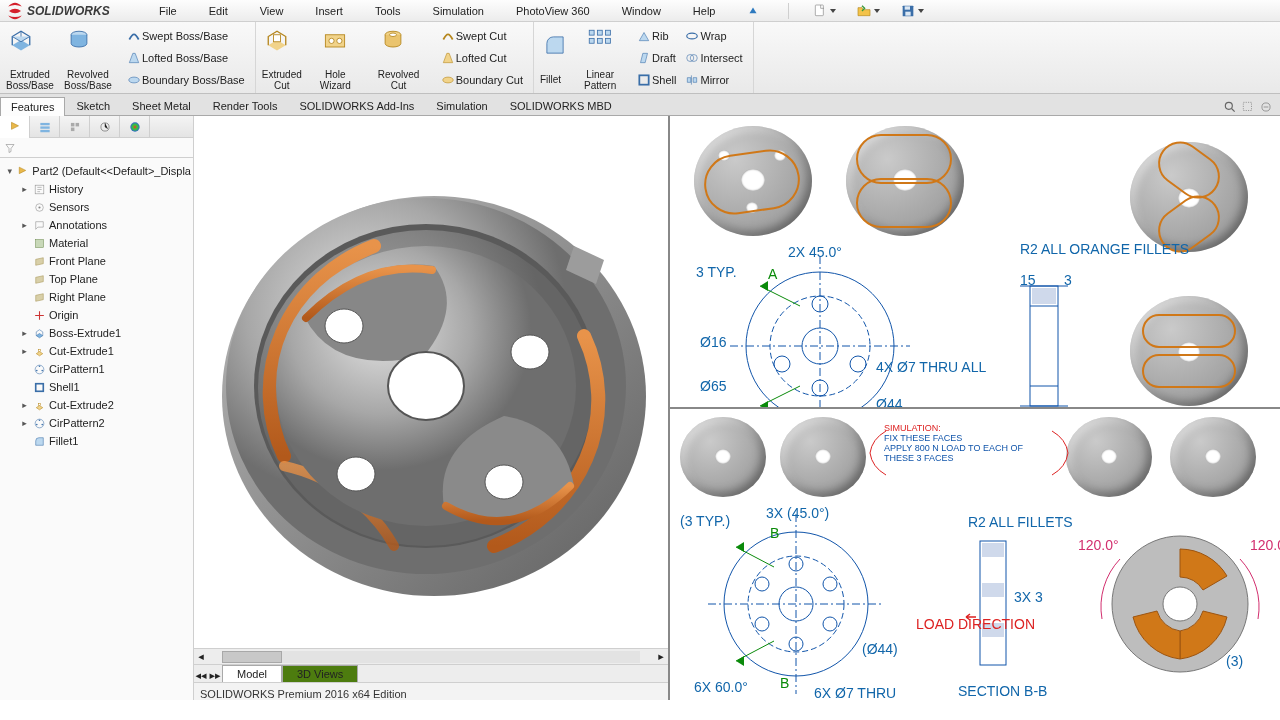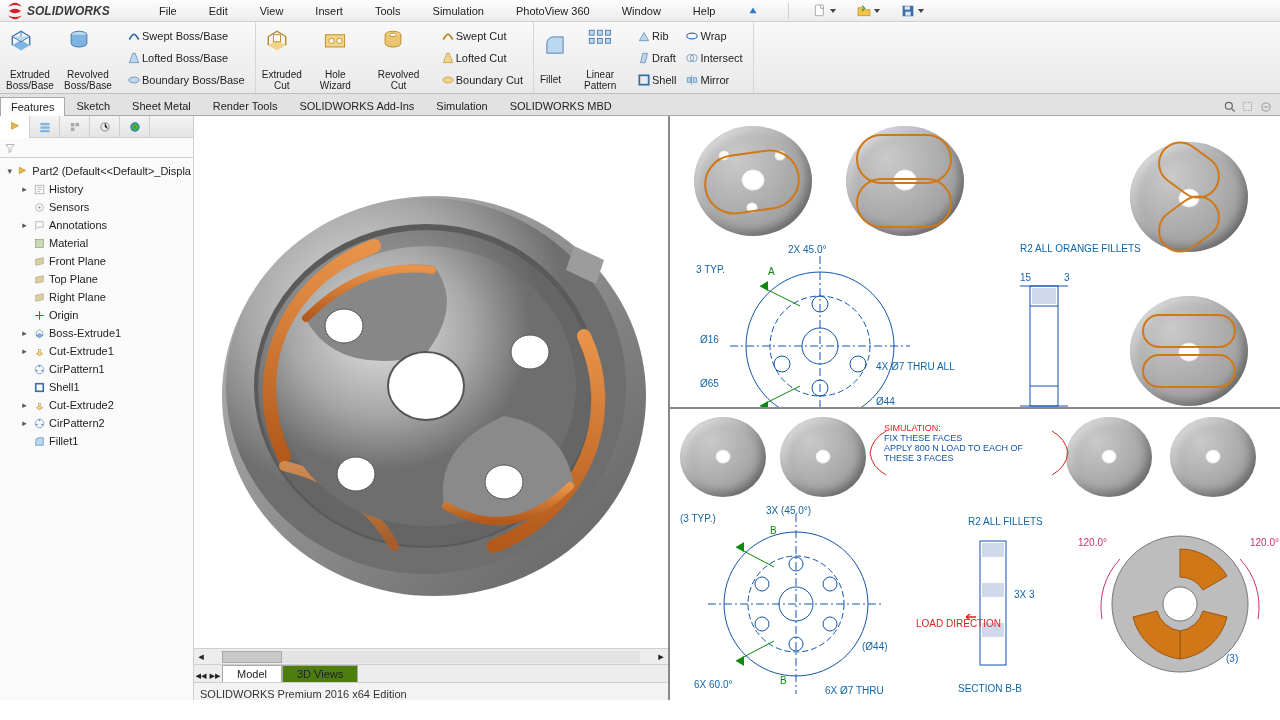--- a/index.html
+++ b/index.html
@@ -51,21 +51,21 @@
   #hscroll .thumb{position:absolute;left:0;top:0;width:60px;height:12px;background:#c8c8c8;border:1px solid #a8a8a8}
   #btm-tabs{position:absolute;left:0;bottom:18px;height:18px;display:flex;align-items:flex-end;background:#ededed;width:100%;border-top:1px solid #cfcfcf;font-size:11px}
   #btm-tabs .bt{padding:2px 14px;border:1px solid #a9a9a9;background:#4d7c0f;position:relative;top:1px;cursor:pointer}
   #btm-tabs .bt.active{background:#fff}
   #status{position:absolute;left:0;bottom:0;height:18px;width:100%;background:#f3f3f3;border-top:1px solid #cfcfcf;display:flex;align-items:flex-end;padding:0 6px;font-size:11px;color:#333}
 
   
   #ref{flex:none;width:612px;border-left:2px solid #888;background:#fff;display:flex;flex-direction:column}
   #ref .half{flex:1;border-bottom:2px solid #888;position:relative;overflow:hidden;background:#fff}
   .thumb-part{position:absolute}
-  .annot{position:absolute;font-size:10px;color:#16a;white-space:nowrap}
+  .annot{position:absolute;font-size:14px;color:#16a;white-space:nowrap}
   .annot.red{color:#d22}
 
   
   .disk{border-radius:50%;background:radial-gradient(circle at 35% 30%,#cacaca,#8e8e8e);box-shadow:inset -4px -4px 10px rgba(0,0,0,.35),inset 4px 4px 8px rgba(255,255,255,.5)}
   .disk .hole{position:absolute;border-radius:50%;background:#fff;box-shadow:inset 0 0 2px rgba(0,0,0,.6)}
   .disk .fil{position:absolute;border-radius:40px;border:2px solid #d07818}
 
   
   .schem{position:absolute}
   .schem svg{overflow:visible}
@@ -758,21 +758,21 @@
           <path d="M150 40 a70 70 0 0 1 18 60" fill="none" stroke="#d22e6e"></path>
           <path d="M30 40 a70 70 0 0 0 -18 60" fill="none" stroke="#d22e6e"></path>
         </svg>
       </div>
 
       <div class="annot" style="left:10px;top:104px">(3 TYP.)</div>
       <div class="annot" style="left:96px;top:96px">3X (45.0°)</div>
       <div class="annot" style="left:298px;top:108px;width:50px;line-height:10px">R2 ALL FILLETS</div>
       <div class="annot red" style="left:246px;top:210px;width:58px;line-height:10px">LOAD DIRECTION</div>
       <div class="annot" style="left:24px;top:270px">6X 60.0°</div>
-      <div class="annot" style="left:155px;top:276px">6X Ø7 THRU</div>
+      <div class="annot" style="left:144px;top:276px">6X Ø7 THRU</div>
       <div class="annot" style="left:192px;top:232px">(Ø44)</div>
       <div class="annot" style="left:344px;top:180px">3X 3</div>
       <div class="annot" style="left:288px;top:274px">SECTION B-B</div>
       <div class="annot" style="left:580px;top:128px;color:#d22e6e">120.0°</div>
       <div class="annot" style="left:408px;top:128px;color:#d22e6e">120.0°</div>
       <div class="annot" style="left:556px;top:244px">(3)</div>
       <div class="annot" style="left:100px;top:116px;color:#0a8a0a">B</div>
       <div class="annot" style="left:110px;top:266px;color:#0a8a0a">B</div>
 
     </div>

